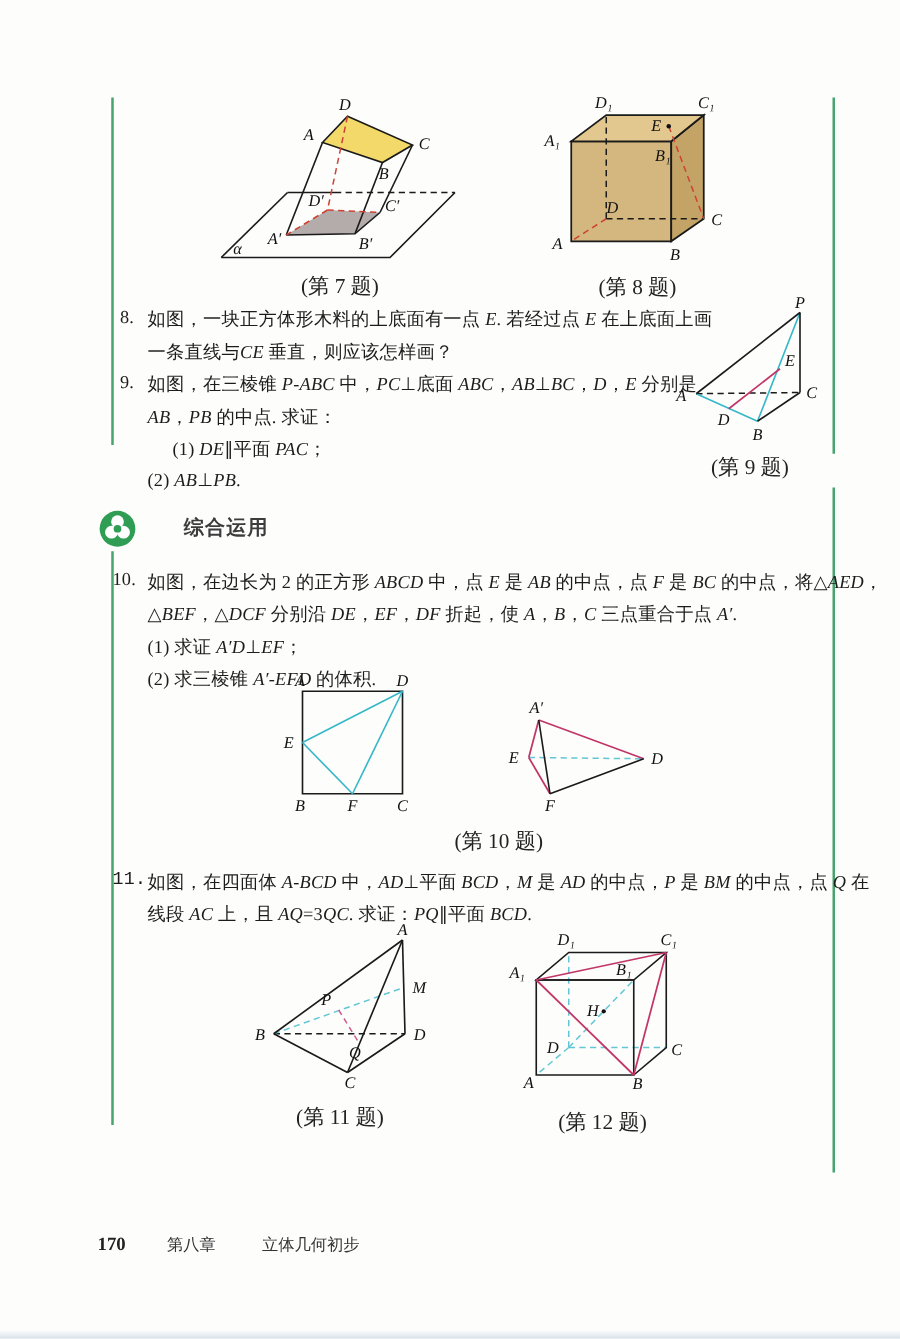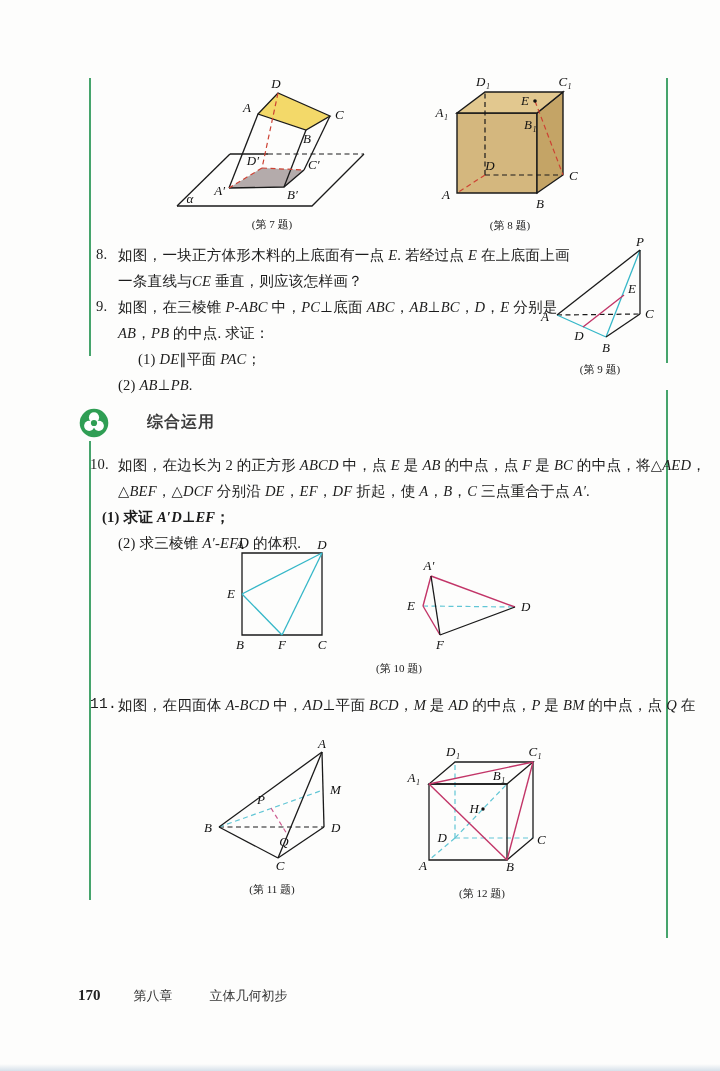--- a/index.html
+++ b/index.html
@@ -1,21 +1,21 @@
 <!DOCTYPE html>
 <html><head>
 <meta charset="utf-8">
 <style>
   html,body{margin:0;padding:0;background:#e9ecef;}
   .page{position:relative;width:720px;height:1071px;background:#fdfdfc;overflow:hidden;
         font-family:"Liberation Serif","DejaVu Sans",serif;color:#1e1e1e;}
   .rule{position:absolute;width:2px;background:#46a46c;}
   .bodyline{position:absolute;white-space:nowrap;font-size:14.6px;letter-spacing:.2px;color:#1c1c1c;}
   .mi{font-family:"Liberation Serif","DejaVu Serif",serif;font-style:italic;}
-  .caption{position:absolute;font-size:11px;color:#222;text-align:center;width:120px;}
+  .caption{position:absolute;font-size:17px;color:#222;text-align:center;width:120px;}
   .badge-label{position:absolute;left:107px;top:412px;font-size:16px;font-weight:bold;color:#3c3c3c;
         font-family:"Liberation Sans","DejaVu Sans",sans-serif;letter-spacing:1px;padding-left:40px;}
   .footer{position:absolute;left:78px;top:987px;display:flex;align-items:baseline;color:#333;gap:24px;}
   .footer .pg{font-weight:bold;font-size:15px;color:#222;}
   .footer .ch{font-size:13px;margin-left:9px;}
   .footer .ti{font-size:13px;margin-left:13px;}
   svg.fig{position:absolute;overflow:visible;}
   .lbl{font:italic 13px "Liberation Serif","DejaVu Serif",serif;fill:#111;}
   .ek{stroke:#1a1a1a;stroke-width:1.3;fill:none;}
   .ekd{stroke:#1a1a1a;stroke-width:1.2;fill:none;stroke-dasharray:5 3.5;}
@@ -132,21 +132,21 @@
       <circle cx="10.2" cy="17.8" r="5.1"></circle>
       <circle cx="19.8" cy="17.8" r="5.1"></circle>
     </g>
     <circle cx="15" cy="15" r="3.1" fill="#2f9e54"></circle>
   </svg>
   <div class="badge-label">综合运用</div>
 
   <div class="bodyline" style="left:90px;top:456px;">10.</div>
   <div class="bodyline" style="left:118px;top:456px;"><span>如图，在边长为 2 的正方形 </span><span class="mi">ABCD</span><span> 中，点 </span><span class="mi">E</span><span> 是 </span><span class="mi">AB</span><span> 的中点，点 </span><span class="mi">F</span><span> 是 </span><span class="mi">BC</span><span> 的中点，将△</span><span class="mi">AED</span><span>，</span></div>
   <div class="bodyline" style="left:118px;top:482px;"><span>△</span><span class="mi">BEF</span><span>，△</span><span class="mi">DCF</span><span> 分别沿 </span><span class="mi">DE</span><span>，</span><span class="mi">EF</span><span>，</span><span class="mi">DF</span><span> 折起，使 </span><span class="mi">A</span><span>，</span><span class="mi">B</span><span>，</span><span class="mi">C</span><span> 三点重合于点 </span><span class="mi">A′</span><span>.</span></div>
-  <div class="bodyline" style="left:102px;top:508px;font-weight:bold;"><span>(1) 求证 </span><span class="mi">A′D</span><span>⊥</span><span class="mi">EF</span><span>；</span></div>
+  <div class="bodyline" style="left:118px;top:508px;"><span>(1) 求证 </span><span class="mi">A′D</span><span>⊥</span><span class="mi">EF</span><span>；</span></div>
   <div class="bodyline" style="left:118px;top:534px;"><span>(2) 求三棱锥 </span><span class="mi">A′</span><span>-</span><span class="mi">EFD</span><span> 的体积.</span></div>
 
   <svg class="fig" style="left:228px;top:540px;" width="305" height="115" viewBox="0 0 305 115">
     <path class="ek" d="M14,13 L94,13 L94,95 L14,95 Z"></path>
     <g>
       <path class="ec" d="M14,54 L94,13"></path>
       <path class="ec" d="M14,54 L54,95"></path>
       <path class="ec" d="M54,95 L94,13"></path>
     </g>
     <text class="lbl" x="12" y="9" text-anchor="middle">A</text>
@@ -167,20 +167,21 @@
     </g>
     <text class="lbl" x="201" y="30" text-anchor="middle">A′</text>
     <text class="lbl" x="187" y="70" text-anchor="end">E</text>
     <text class="lbl" x="293" y="71" text-anchor="start">D</text>
     <text class="lbl" x="212" y="109" text-anchor="middle">F</text>
   </svg>
   <div class="caption" style="left:339px;top:661px;">(第 10 题)</div>
 
   <div class="bodyline" style="left:90px;top:696px;font-family:Liberation Mono, monospace;">11.</div>
   <div class="bodyline" style="left:118px;top:696px;"><span>如图，在四面体 </span><span class="mi">A</span><span>-</span><span class="mi">BCD</span><span> 中，</span><span class="mi">AD</span><span>⊥平面 </span><span class="mi">BCD</span><span>，</span><span class="mi">M</span><span> 是 </span><span class="mi">AD</span><span> 的中点，</span><span class="mi">P</span><span> 是 </span><span class="mi">BM</span><span> 的中点，点 </span><span class="mi">Q</span><span> 在</span></div>
+  <div class="bodyline" style="left:118px;top:722px;"><span>线段 </span><span class="mi">AC</span><span> 上，且 </span><span class="mi">AQ</span><span>=3</span><span class="mi">QC</span><span>. 求证：</span><span class="mi">PQ</span><span>∥平面 </span><span class="mi">BCD</span><span>.</span></div>
 
   <svg class="fig" style="left:198px;top:744px;" width="150" height="135" viewBox="0 0 150 135">
     <path class="ekd" d="M21,83 L126,83"></path>
     <path class="ecd" d="M21,83 L125,46"></path>
     <path class="emd" d="M73,64 L89,90"></path>
     <g>
       <path class="ek" d="M124,8 L21,83"></path>
       <path class="ek" d="M124,8 L80,114"></path>
       <path class="ek" d="M124,8 L126,83"></path>
       <path class="ek" d="M21,83 L80,114"></path>

